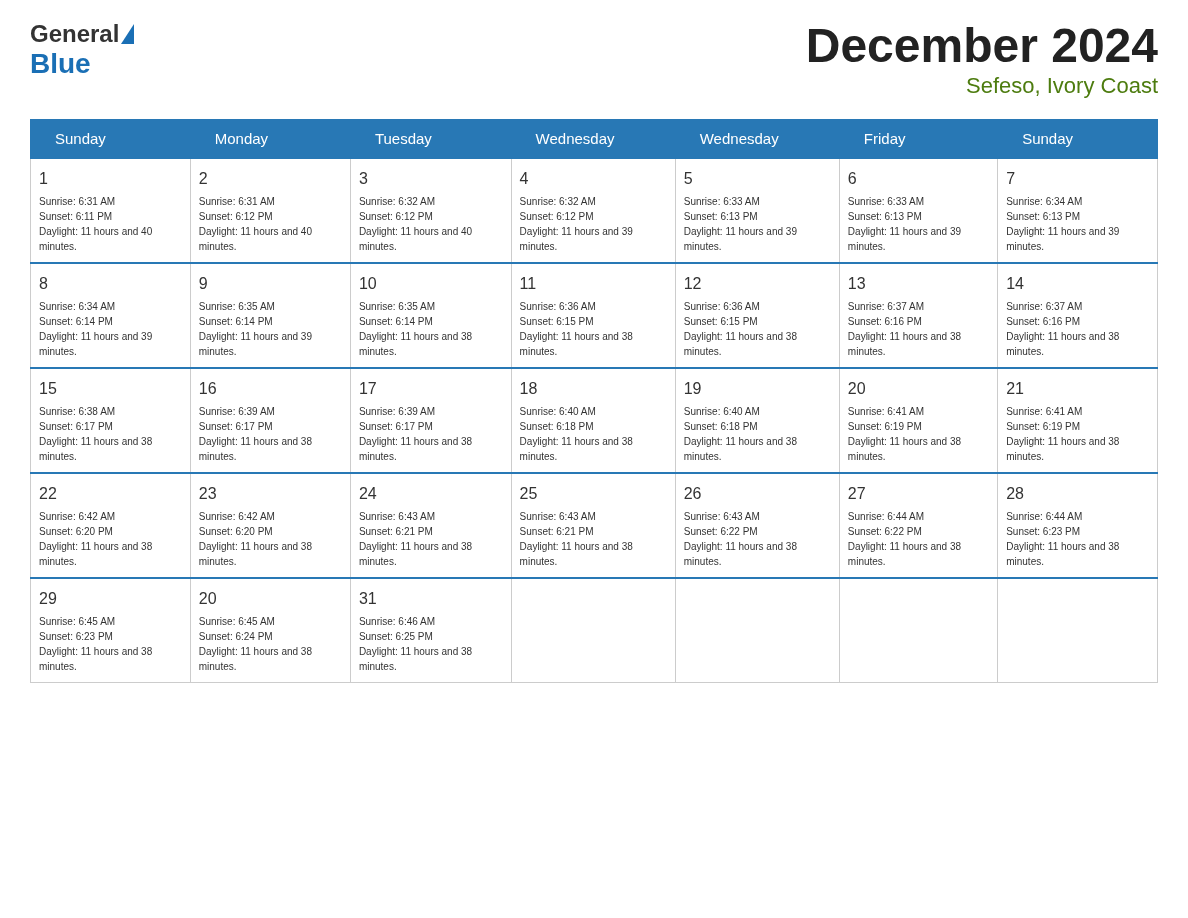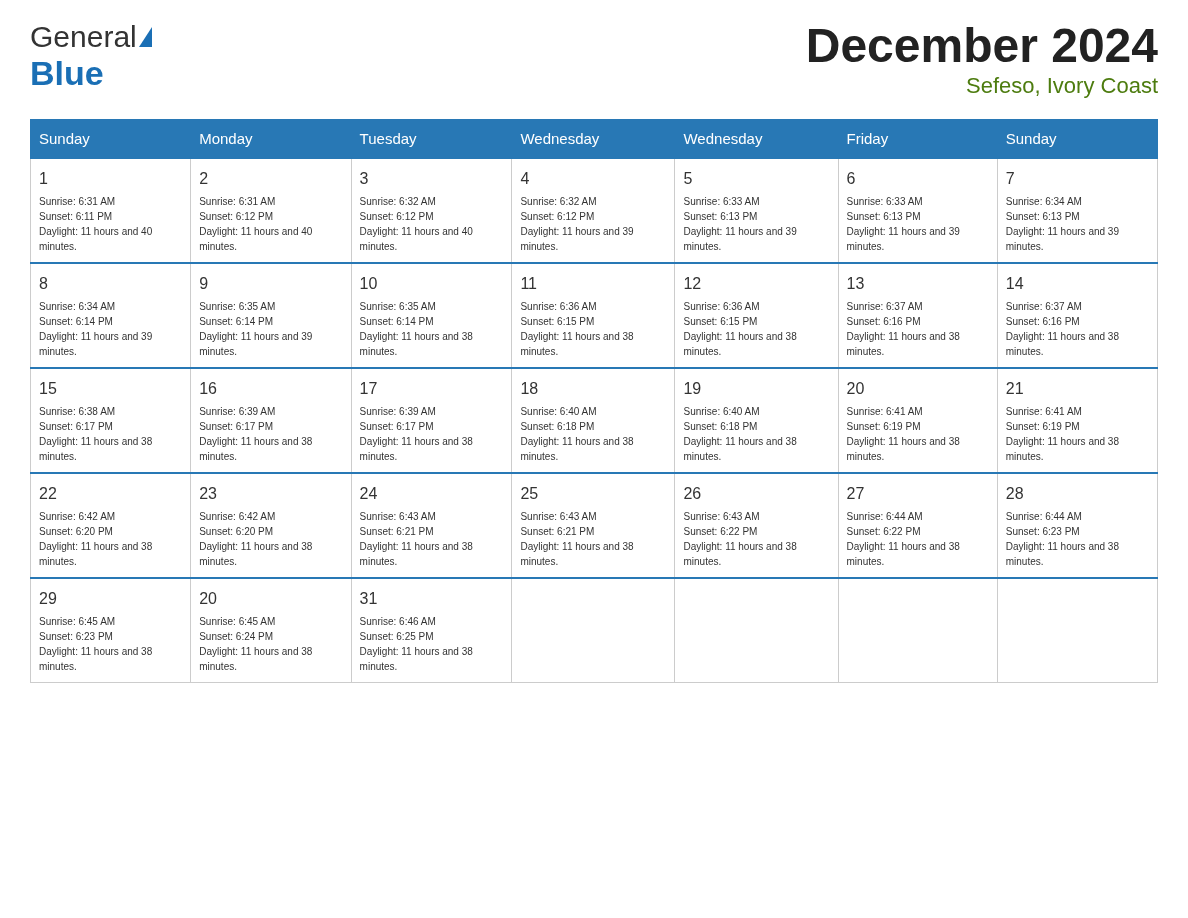--- a/index.html
+++ b/index.html
@@ -29,21 +29,21 @@
       font-weight: normal;
       color: #4d7c0f;
     }
     table {
       width: 100%;
       border-collapse: collapse;
     }
     thead tr th {
       background-color: #2878b5;
       color: #fff;
-      padding: 10px 8px;
+      padding: 10px 24px;
       text-align: left;
       font-size: 15px;
       font-weight: normal;
       border: 1px solid #2878b5;
     }
     tbody tr td {
       vertical-align: top;
       padding: 8px 8px;
       border: 1px solid #ccc;
       font-size: 13px;
@@ -68,34 +68,34 @@
     }
     .logo-container {
       display: flex;
       flex-direction: column;
     }
     .logo-row1 {
       display: flex;
       align-items: center;
     }
     .logo-general {
-      font-size: 30px;
-      font-weight: normal;
+      font-size: 24px;
+      font-weight: bold;
       color: #333;
     }
     .logo-triangle {
       width: 0;
       height: 0;
       border-left: 13px solid transparent;
       border-bottom: 20px solid #1a6fb5;
       margin: 0 2px;
       display: inline-block;
     }
     .logo-blue-text {
-      font-size: 34px;
+      font-size: 28px;
       font-weight: bold;
       color: #1a6fb5;
     }
   </style>
 </head>
 <body>
 
 <div>
   <div class="header">
     <div class="logo-container">

